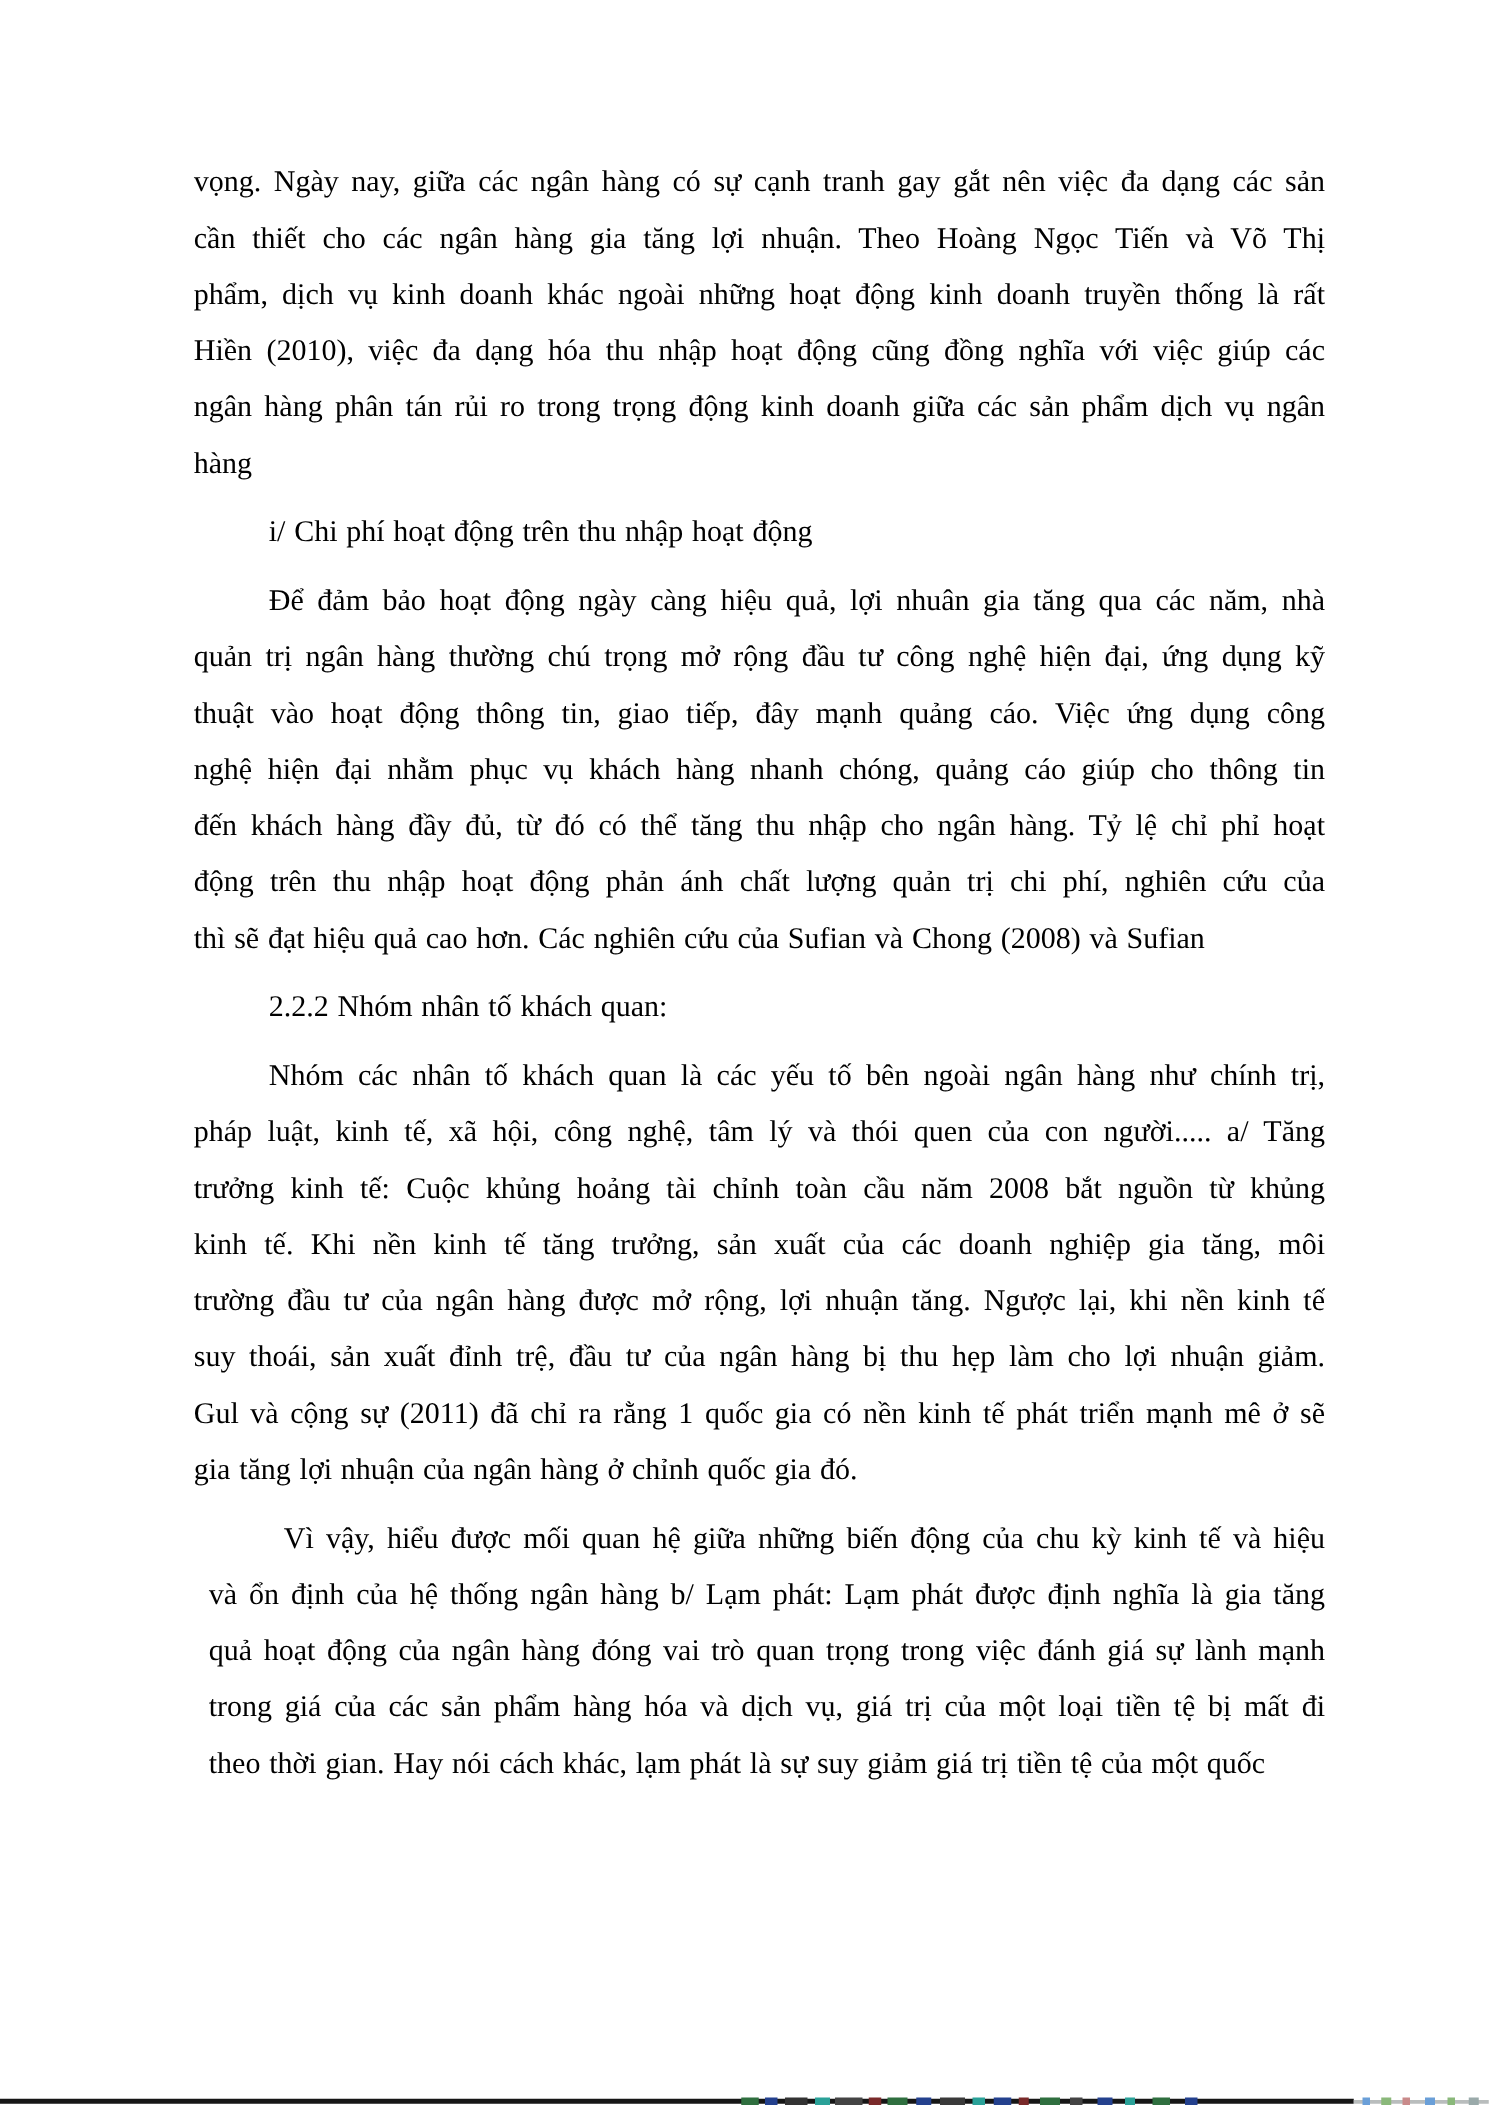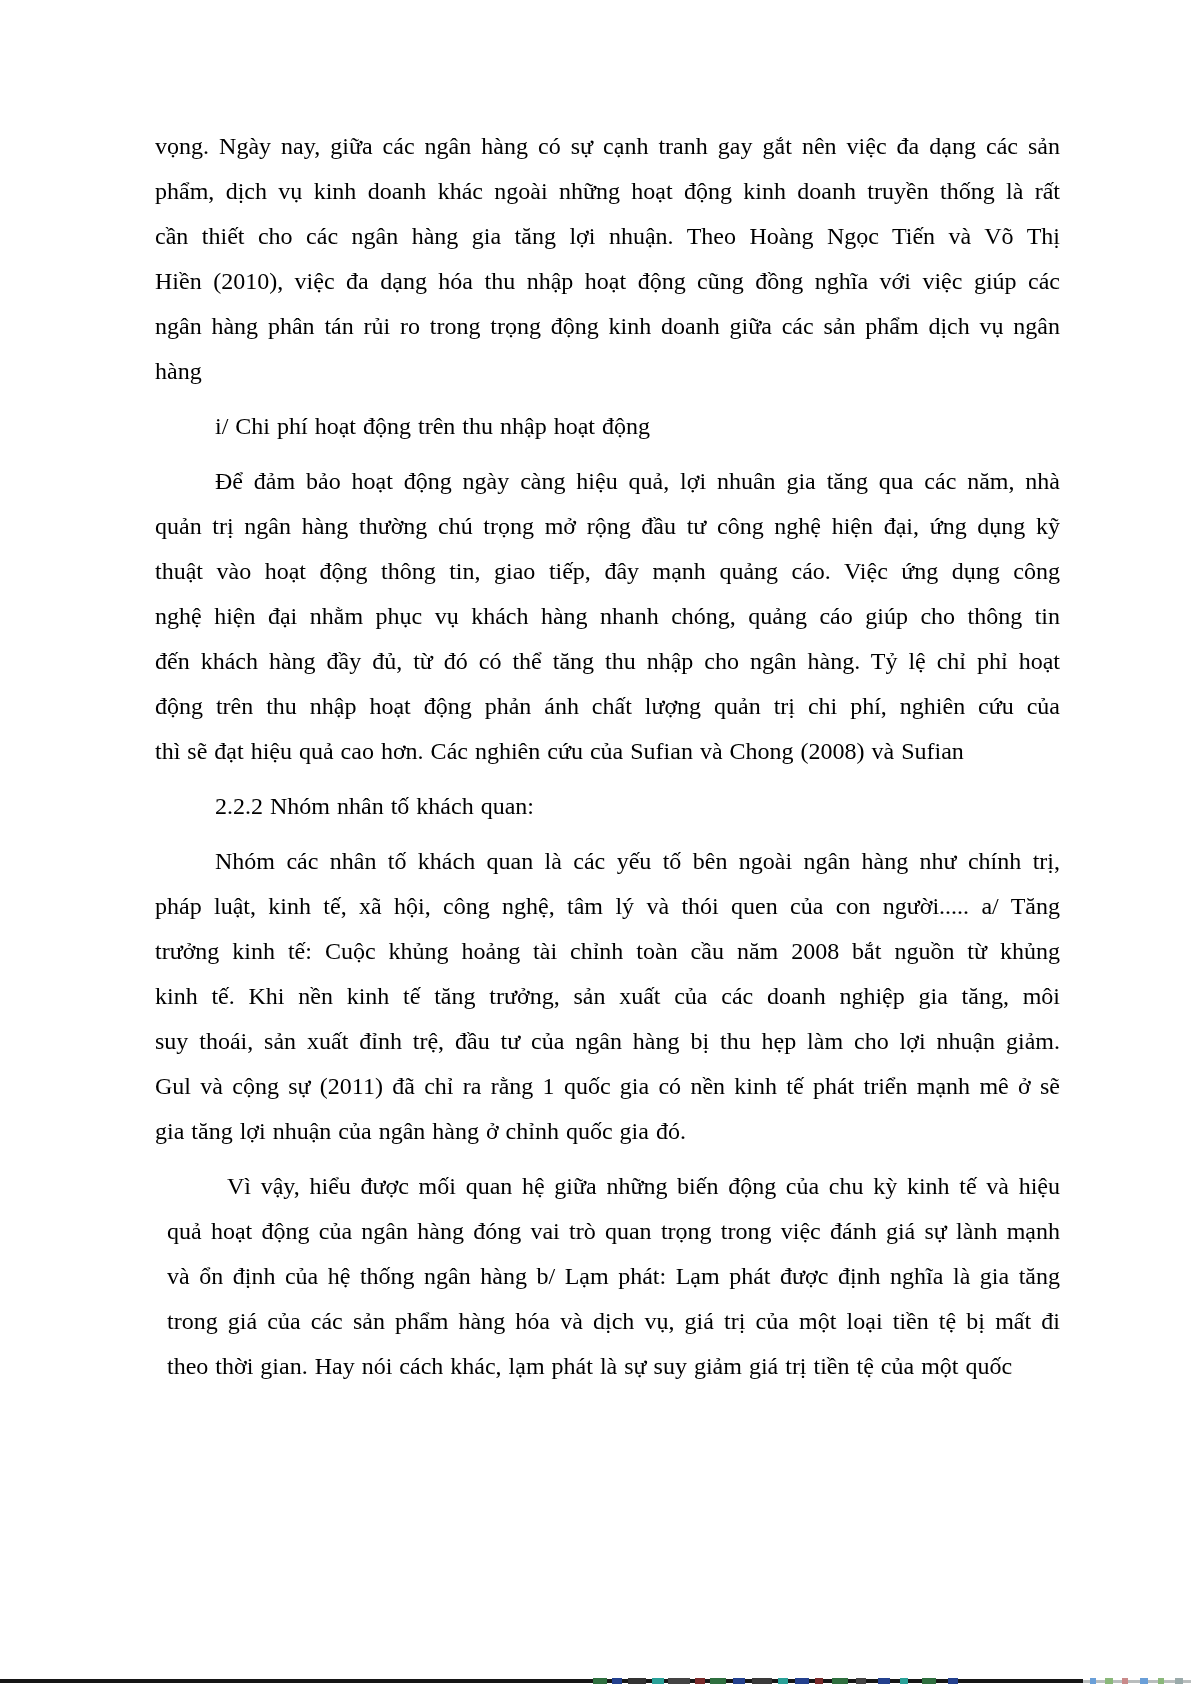--- a/index.html
+++ b/index.html
@@ -68,22 +68,22 @@
     height: 6px;
   }
 </style>
 </head>
 <body>
 
 <div class="page" style="background: rgb(255, 255, 255);">
   <div class="text-block" id="doc" style="color: rgb(0, 0, 0);">
       <div class="block paragraph">
         <div class="line">vọng. Ngày nay, giữa các ngân hàng có sự cạnh tranh gay gắt nên việc đa dạng các sản</div>
+        <div class="line">cần thiết cho các ngân hàng gia tăng lợi nhuận. Theo Hoàng Ngọc Tiến và Võ Thị</div>
         <div class="line">phẩm, dịch vụ kinh doanh khác ngoài những hoạt động kinh doanh truyền thống là rất</div>
-        <div class="line">cần thiết cho các ngân hàng gia tăng lợi nhuận. Theo Hoàng Ngọc Tiến và Võ Thị</div>
         <div class="line">Hiền (2010), việc đa dạng hóa thu nhập hoạt động cũng đồng nghĩa với việc giúp các</div>
         <div class="line">ngân hàng phân tán rủi ro trong trọng động kinh doanh giữa các sản phẩm dịch vụ ngân</div>
         <div class="line">hàng</div>
       </div>
       <div class="block heading indent">
         <div class="line">i/ Chi phí hoạt động trên thu nhập hoạt động</div>
       </div>
       <div class="block paragraph indent">
         <div class="line">Để đảm bảo hoạt động ngày càng hiệu quả, lợi nhuân gia tăng qua các năm, nhà</div>
         <div class="line">quản trị ngân hàng thường chú trọng mở rộng đầu tư công nghệ hiện đại, ứng dụng kỹ</div>
@@ -94,28 +94,29 @@
         <div class="line">thì sẽ đạt hiệu quả cao hơn. Các nghiên cứu của Sufian và Chong (2008) và Sufian</div>
       </div>
       <div class="block heading indent">
         <div class="line">2.2.2 Nhóm nhân tố khách quan:</div>
       </div>
       <div class="block paragraph indent">
         <div class="line">Nhóm các nhân tố khách quan là các yếu tố bên ngoài ngân hàng như chính trị,</div>
         <div class="line">pháp luật, kinh tế, xã hội, công nghệ, tâm lý và thói quen của con người..... a/ Tăng</div>
         <div class="line">trưởng kinh tế: Cuộc khủng hoảng tài chỉnh toàn cầu năm 2008 bắt nguồn từ khủng</div>
         <div class="line">kinh tế. Khi nền kinh tế tăng trưởng, sản xuất của các doanh nghiệp gia tăng, môi</div>
+        <div class="line">trường đầu tư của ngân hàng được mở rộng, lợi nhuận tăng. Ngược lại, khi nền kinh tế</div>
         <div class="line">suy thoái, sản xuất đỉnh trệ, đầu tư của ngân hàng bị thu hẹp làm cho lợi nhuận giảm.</div>
         <div class="line">Gul và cộng sự (2011) đã chỉ ra rằng 1 quốc gia có nền kinh tế phát triển mạnh mê ở sẽ</div>
         <div class="line">gia tăng lợi nhuận của ngân hàng ở chỉnh quốc gia đó.</div>
       </div>
       <div class="block paragraph indent">
         <div class="line">Vì vậy, hiểu được mối quan hệ giữa những biến động của chu kỳ kinh tế và hiệu</div>
+        <div class="line">và ổn định của hệ thống ngân hàng b/ Lạm phát: Lạm phát được định nghĩa là gia tăng</div>
         <div class="line">quả hoạt động của ngân hàng đóng vai trò quan trọng trong việc đánh giá sự lành mạnh</div>
-        <div class="line">và ổn định của hệ thống ngân hàng b/ Lạm phát: Lạm phát được định nghĩa là gia tăng</div>
         <div class="line">trong giá của các sản phẩm hàng hóa và dịch vụ, giá trị của một loại tiền tệ bị mất đi</div>
         <div class="line">theo thời gian. Hay nói cách khác, lạm phát là sự suy giảm giá trị tiền tệ của một quốc</div>
       </div>
     </div>
   <div class="bottom-strip" id="strip">
     <div class="strip-dark" style="background: rgb(22, 22, 22);"></div>
     <div class="strip-light" style="background: rgb(185, 189, 189);"></div>
   <div class="strip-dot" style="left: 593px; width: 14px; background: rgb(47, 111, 63);"></div>
       <div class="strip-dot" style="left: 612px; width: 10px; background: rgb(36, 65, 142);"></div>
       <div class="strip-dot" style="left: 628px; width: 18px; background: rgb(51, 51, 51);"></div>

